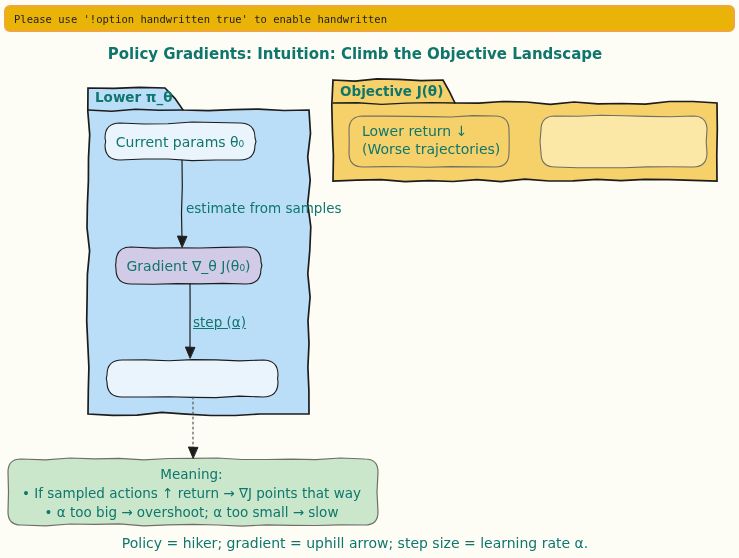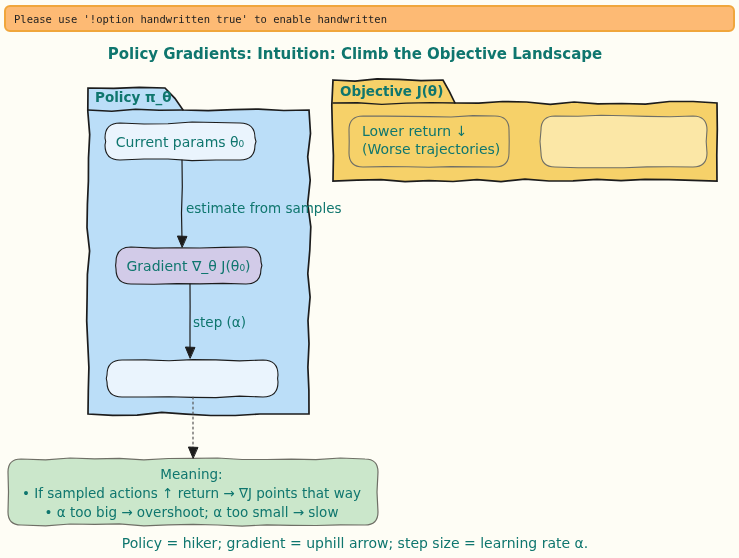--- a/index.html
+++ b/index.html
@@ -10,21 +10,21 @@
     background:#FEFDF5;
     color:#1c1c1c;
     overflow:hidden;
   }
   .stage{position:absolute;left:0;top:0;width:739px;height:558px;}
   #shapes{position:absolute;left:0;top:0;width:739px;height:558px;}
   .txt{position:absolute;white-space:nowrap;color:#0f766e;}
   .note{
     position:absolute;left:4px;top:5px;width:731px;height:27px;
     box-sizing:border-box;
-    background:#fdba74;border:2px solid #F0A63C;border-radius:6px;
+    background:#eab308;border:2px solid #F0A63C;border-radius:6px;
     font-family:"DejaVu Sans Mono",monospace;font-size:10.5px;
     display:flex;align-items:center;padding-left:8px;color:#222;
   }
   .title{
     left:0;top:45px;width:710px;text-align:center;
     font-weight:bold;font-size:15px;
   }
   .cluster-label{font-weight:bold;font-size:13.5px;}
   .node-label{
     display:flex;align-items:center;justify-content:center;
@@ -60,29 +60,29 @@
       <path d="M193,397L193,448" fill="none" stroke="#555555" stroke-width="1.2" stroke-dasharray="2,3" stroke-linecap="round"></path>
       <path d="M193,458L188.4,447L197.6,447.4Z" fill="#1c1c1c" stroke="#1c1c1c" stroke-width="1" stroke-linecap="round"></path>
     </svg>
 
   <div class="note">
     <span>Please use '!option handwritten true' to enable handwritten</span>
   </div>
 
   <div class="txt title">Policy Gradients: Intuition: Climb the Objective Landscape</div>
 
-  <div class="txt cluster-label" style="left:95px;top:89px;">Policy π_θ</div>
+  <div class="txt cluster-label" style="left:95px;top:89px;">Lower π_θ</div>
 
   <div class="txt edge-label" style="left:186px;top:200px;">estimate from samples</div>
 
   <div class="txt node-label" style="left:105px;top:123px;width:150px;height:37px;">Current params θ₀</div>
 
   <div class="txt node-label" style="left:116px;top:247px;width:145px;height:37px;">Gradient ∇_θ J(θ₀)</div>
 
-  <div class="txt edge-label" style="left:193px;top:314px;">step (α)</div>
+  <div class="txt edge-label" style="left:193px;top:314px;text-decoration:underline;">step (α)</div>
 
 
   <div class="txt cluster-label" style="left:340px;top:83px;">Objective J(θ)</div>
 
   <div class="txt multiline" style="left:362px;top:122px;">
     <div>Lower return ↓</div>
     <div>(Worse trajectories)</div>
   </div>
 
 

